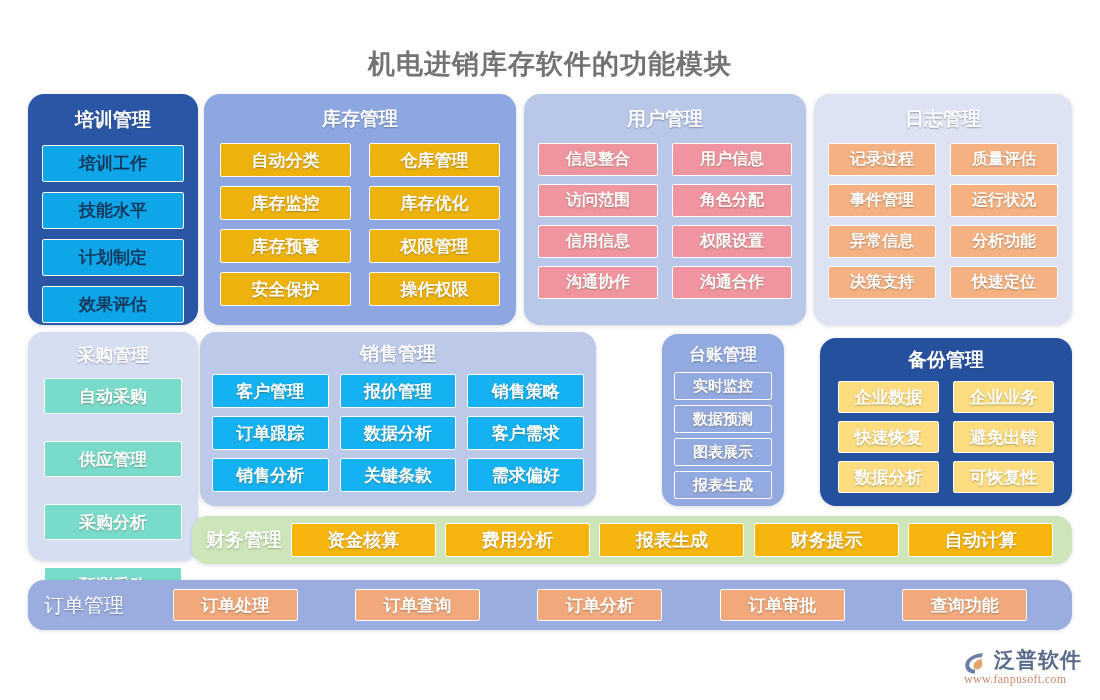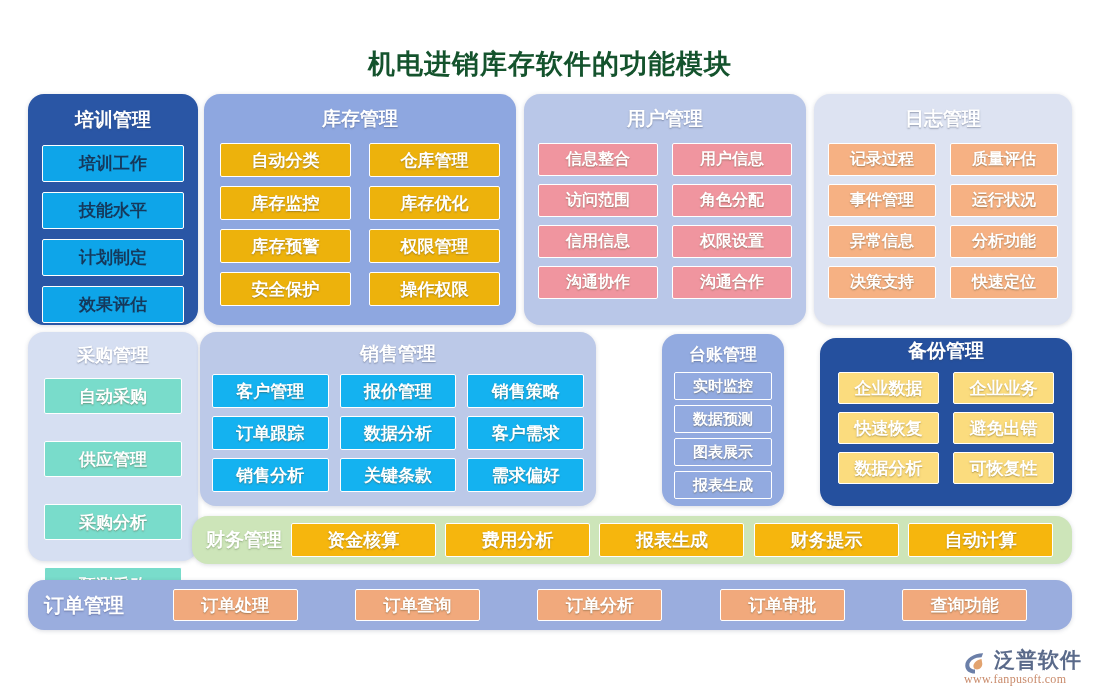--- a/index.html
+++ b/index.html
@@ -16,21 +16,21 @@
   }
 
   
   .page-title {
     position: absolute;
     left: 0; top: 46px;
     width: 1100px;
     text-align: center;
     font-size: 27px;
     font-weight: bold;
-    color: #14532d;
+    color: #737373;
     letter-spacing: 1px;
   }
 
   
   .watermark {
     position: absolute;
     left: 430px; top: 375px;
     opacity: .22;
     pointer-events: none;
     display: flex; align-items: center; gap: 6px;
@@ -156,21 +156,21 @@
   #ledger .chip {
     height: 28px; font-size: 15px; background: transparent;
     border: 1.5px solid #ffffff;
   }
 
   
   #backup {
     left: 820px; top: 338px; width: 252px; height: 168px;
     background: #25509e;
   }
-  #backup .panel-title { font-size: 19px; }
+  #backup .panel-title { font-size: 19px; padding-top: 9px; }
   #backup .chips { padding: 8px 18px 0 18px; gap: 8px 14px; }
   #backup .chip {
     height: 32px; font-size: 17px; background: #fbdc7e;
     text-shadow: 0 1px 1.5px rgba(120,100,40,.5);
   }
 
   
   #finance {
     left: 192px; top: 516px; width: 880px; height: 48px;
     background: #cde5b9;
@@ -195,21 +195,21 @@
   }
 
   
   #order {
     left: 28px; top: 580px; width: 1044px; height: 50px;
     background: #9aadde;
     display: flex; align-items: center;
     padding: 0 16px;
   }
   #order .row-label {
-    font-size: 20px; font-weight: bold; color: #ffffff;
+    font-size: 20px; font-weight: normal; color: #ffffff;
     text-shadow: 0 1px 1.5px rgba(60,70,120,.5);
     white-space: nowrap;
     margin-right: 20px;
   }
   #order .chips {
     flex: 1; display: grid;
     grid-template-columns: repeat(5, 1fr);
     justify-items: center;
   }
   #order .chip {

